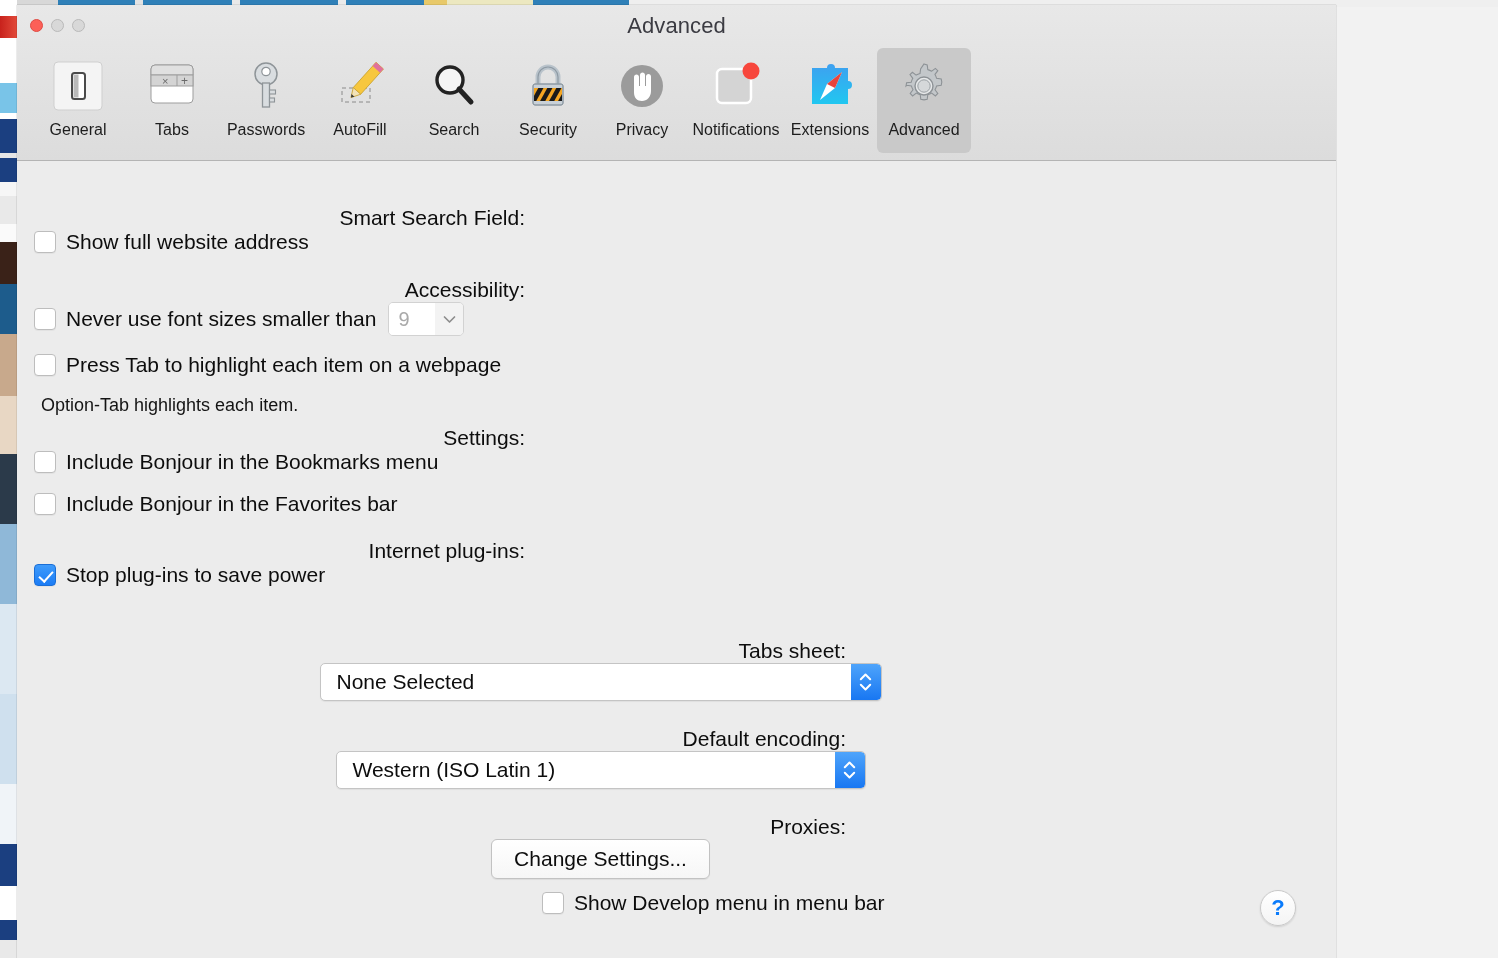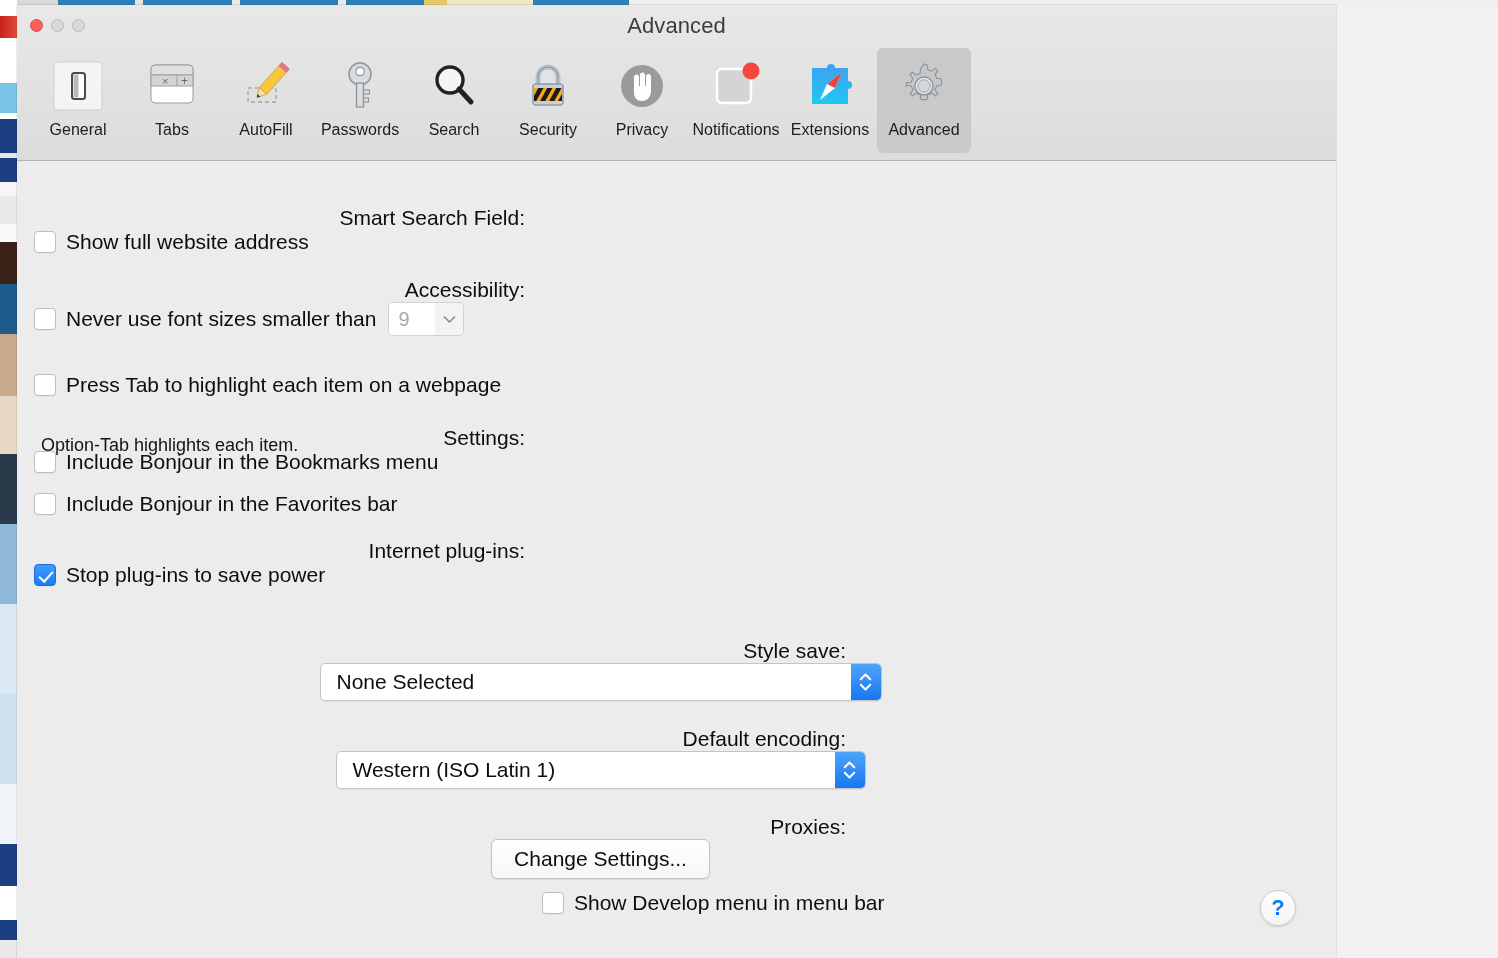--- a/index.html
+++ b/index.html
@@ -375,43 +375,43 @@
             <text x="18" y="26.5" font-size="11" fill="#6a6a6a" font-family="Liberation Sans, sans-serif">×</text>
             <text x="37" y="26.5" font-size="12" fill="#6a6a6a" font-family="Liberation Sans, sans-serif">+</text>
           </svg>
         </div>
         <div class="tb-label">Tabs</div>
       </div>
 
       <div class="tb-item">
         <div class="tb-icon">
           <svg width="56" height="56" viewBox="0 0 56 56">
+            <circle cx="28" cy="16" r="11" fill="#d9dde0" stroke="#8e9498" stroke-width="1.5"></circle>
+            <circle cx="28" cy="13.5" r="4.2" fill="#ffffff" stroke="#8e9498" stroke-width="1.2"></circle>
+            <rect x="24.5" y="25" width="7" height="24" fill="#d9dde0" stroke="#8e9498" stroke-width="1.3"></rect>
+            <rect x="31.5" y="32" width="6" height="4" fill="#d9dde0" stroke="#8e9498" stroke-width="1.1"></rect>
+            <rect x="31.5" y="40" width="5" height="4" fill="#d9dde0" stroke="#8e9498" stroke-width="1.1"></rect>
+          </svg>
+        </div>
+        <div class="tb-label">Passwords</div>
+      </div>
+
+      <div class="tb-item">
+        <div class="tb-icon">
+          <svg width="56" height="56" viewBox="0 0 56 56">
             <rect x="10" y="30" width="28" height="14" fill="none" stroke="#8a8a8a" stroke-dasharray="4 3"></rect>
             <g transform="rotate(42 33 24)">
               <rect x="28" y="2" width="10" height="34" fill="#f7c73e" stroke="#caa22e" stroke-width="0.8"></rect>
               <rect x="28" y="2" width="10" height="5" fill="#e0719c"></rect>
               <polygon points="28,36 38,36 33,45" fill="#f2e2b8" stroke="#caa22e" stroke-width="0.8"></polygon>
               <polygon points="31,42 35,42 33,45" fill="#3a3a3a"></polygon>
             </g>
           </svg>
         </div>
         <div class="tb-label">AutoFill</div>
-      </div>
-
-      <div class="tb-item">
-        <div class="tb-icon">
-          <svg width="56" height="56" viewBox="0 0 56 56">
-            <circle cx="28" cy="16" r="11" fill="#d9dde0" stroke="#8e9498" stroke-width="1.5"></circle>
-            <circle cx="28" cy="13.5" r="4.2" fill="#ffffff" stroke="#8e9498" stroke-width="1.2"></circle>
-            <rect x="24.5" y="25" width="7" height="24" fill="#d9dde0" stroke="#8e9498" stroke-width="1.3"></rect>
-            <rect x="31.5" y="32" width="6" height="4" fill="#d9dde0" stroke="#8e9498" stroke-width="1.1"></rect>
-            <rect x="31.5" y="40" width="5" height="4" fill="#d9dde0" stroke="#8e9498" stroke-width="1.1"></rect>
-          </svg>
-        </div>
-        <div class="tb-label">Passwords</div>
       </div>
 
       <div class="tb-item">
         <div class="tb-icon">
           <svg width="56" height="56" viewBox="0 0 56 56">
             <circle cx="24" cy="22" r="13" fill="#f5f5f5" stroke="#222" stroke-width="3.4"></circle>
             <line x1="33" y1="31" x2="45" y2="44" stroke="#222" stroke-width="5" stroke-linecap="round"></line>
           </svg>
         </div>
         <div class="tb-label">Search</div>
@@ -501,21 +501,21 @@
       <div class="ctrl-col" style="margin-left:17px;text-align:right;">
         <div class="cb-line">
           <span class="checkbox"></span>
           <span class="cb-text">Show full website address</span>
         </div>
       </div>
     </div>
 
     <div class="row" style="left:0; top:117px; width:1200px;">
       <div class="row-label" style="width:508px;">Accessibility:</div>
-      <div class="ctrl-col" style="margin-left:17px;gap:20px;">
+      <div class="ctrl-col" style="margin-left:17px;">
         <div class="cb-line">
           <span class="checkbox"></span>
           <span class="cb-text">Never use font sizes smaller than</span>
           <span class="num-combo">
             <span class="val">9</span>
             <span class="chev">
               <svg width="13" height="9" viewBox="0 0 13 9">
                   <path d="M1.5 2 L6.5 7 L11.5 2" fill="none" stroke="#8d8d8d" stroke-width="1.7" stroke-linecap="round" stroke-linejoin="round"></path>
                 </svg>
             </span>
@@ -547,21 +547,21 @@
       <div class="row-label" style="width:508px;">Internet plug-ins:</div>
       <div class="ctrl-col" style="margin-left:17px;">
         <div class="cb-line">
           <span class="checkbox checked"></span>
           <span class="cb-text">Stop plug-ins to save power</span>
         </div>
       </div>
     </div>
 
     <div class="row" style="left:0; top:478px; width:1150px; align-items:center;">
-      <div class="row-label" style="width:508px;">Style save:</div>
+      <div class="row-label" style="width:508px;">Tabs sheet:</div>
       <div class="popup" style="margin-left:17px; width:562px;">
         <span class="pv">None Selected</span>
         <span class="parrow">
           <svg width="13" height="8" viewBox="0 0 13 8">
               <path d="M1.8 6.2 L6.5 1.5 L11.2 6.2" fill="none" stroke="#fff" stroke-width="2" stroke-linecap="round" stroke-linejoin="round"></path>
             </svg>
           <svg width="13" height="8" viewBox="0 0 13 8">
               <path d="M1.8 1.8 L6.5 6.5 L11.2 1.8" fill="none" stroke="#fff" stroke-width="2" stroke-linecap="round" stroke-linejoin="round"></path>
             </svg>
         </span>

